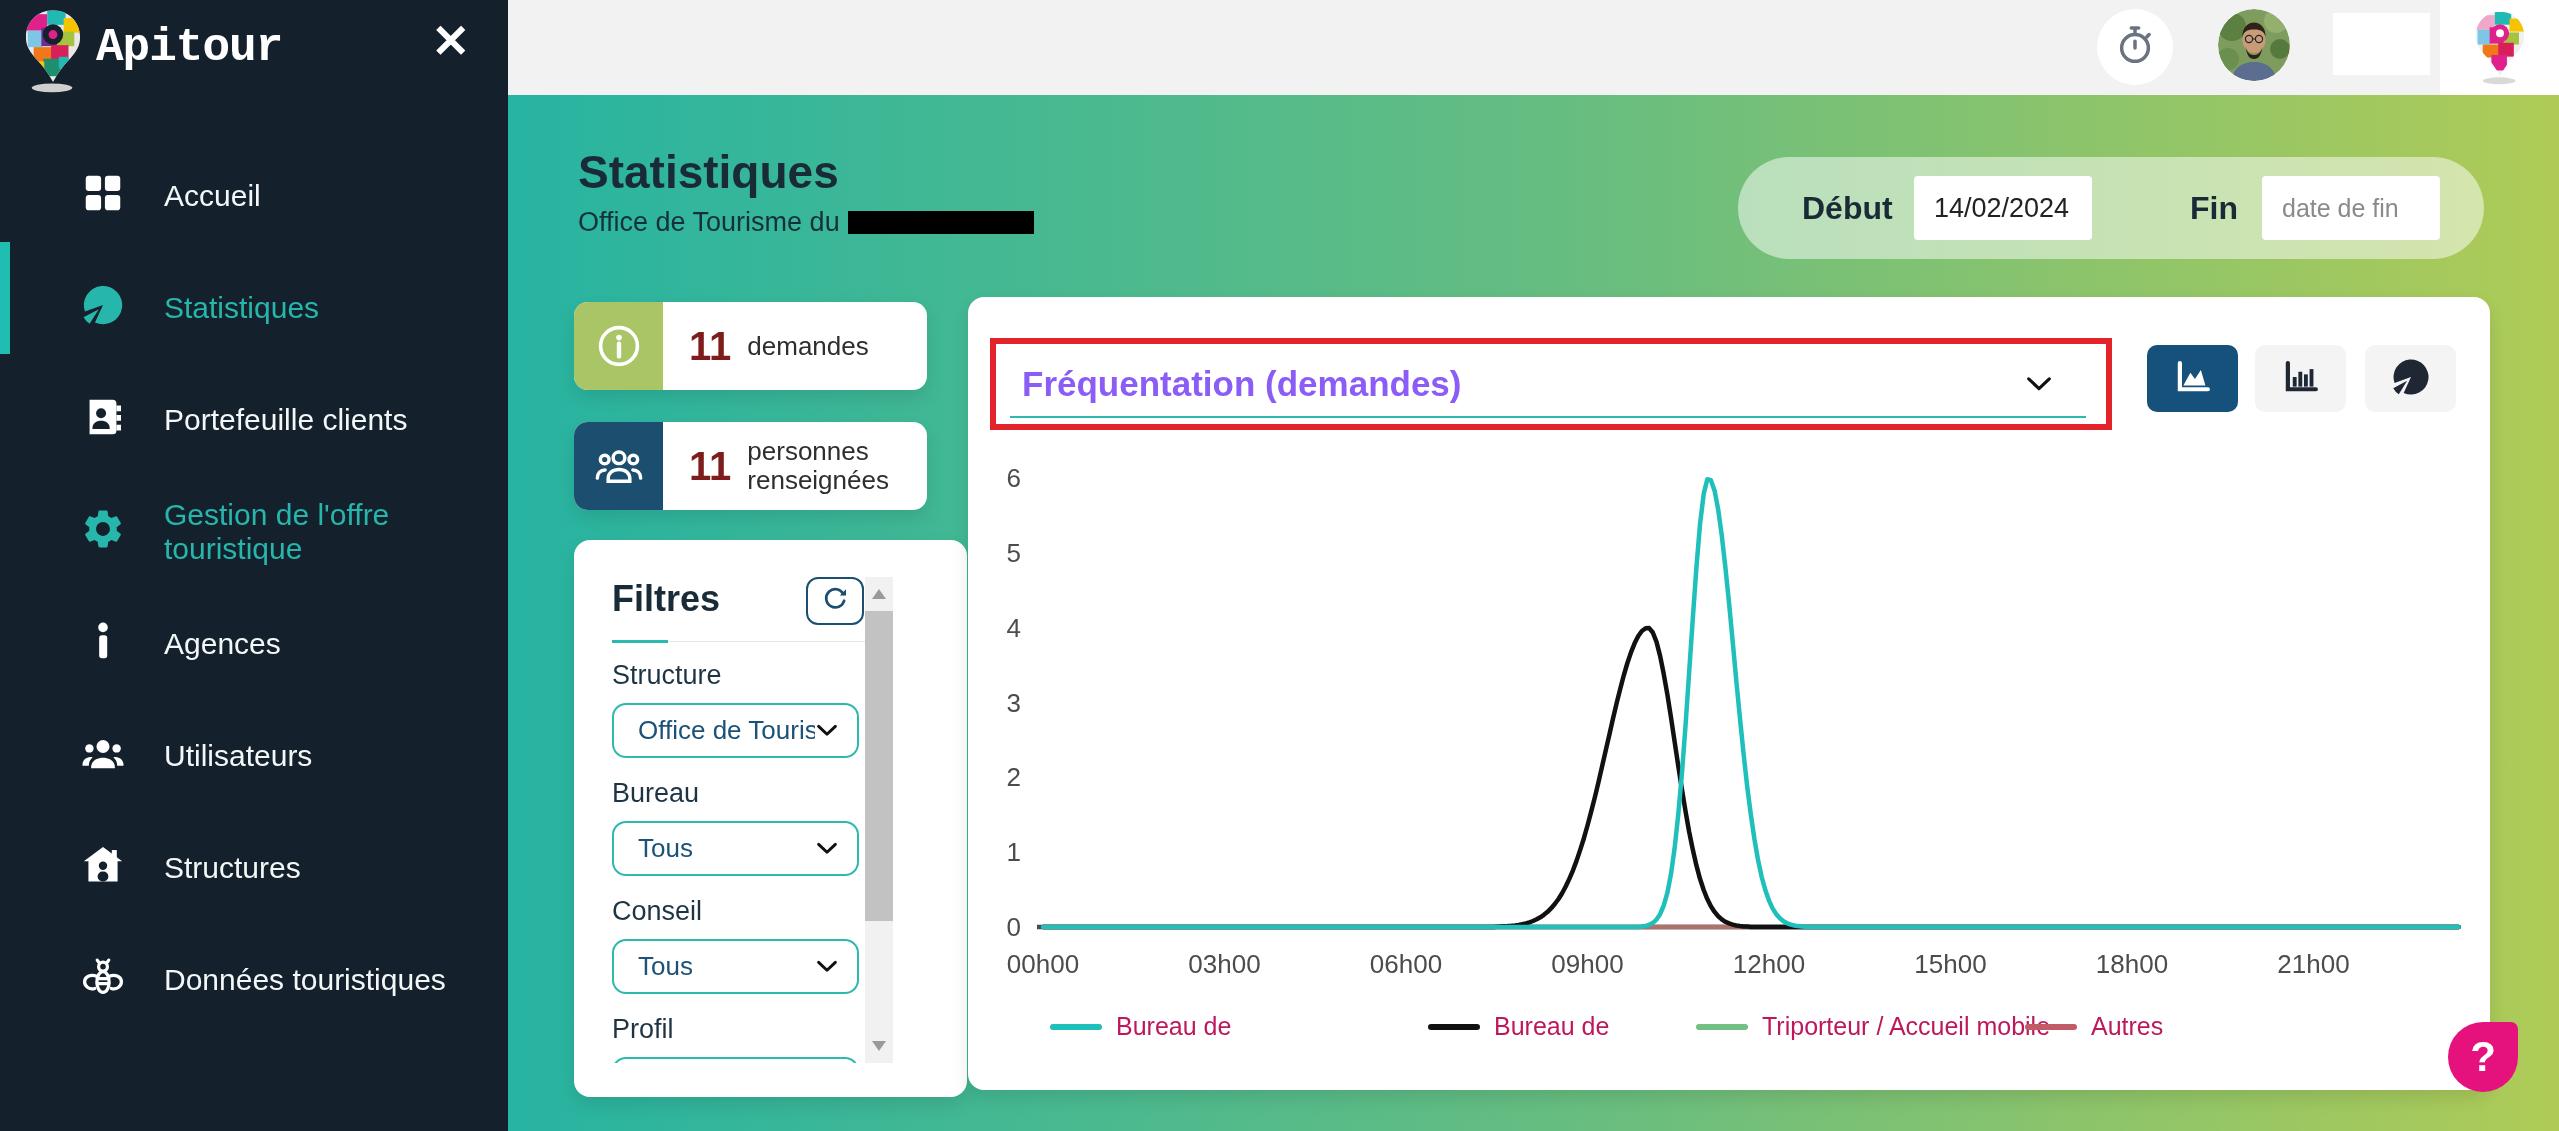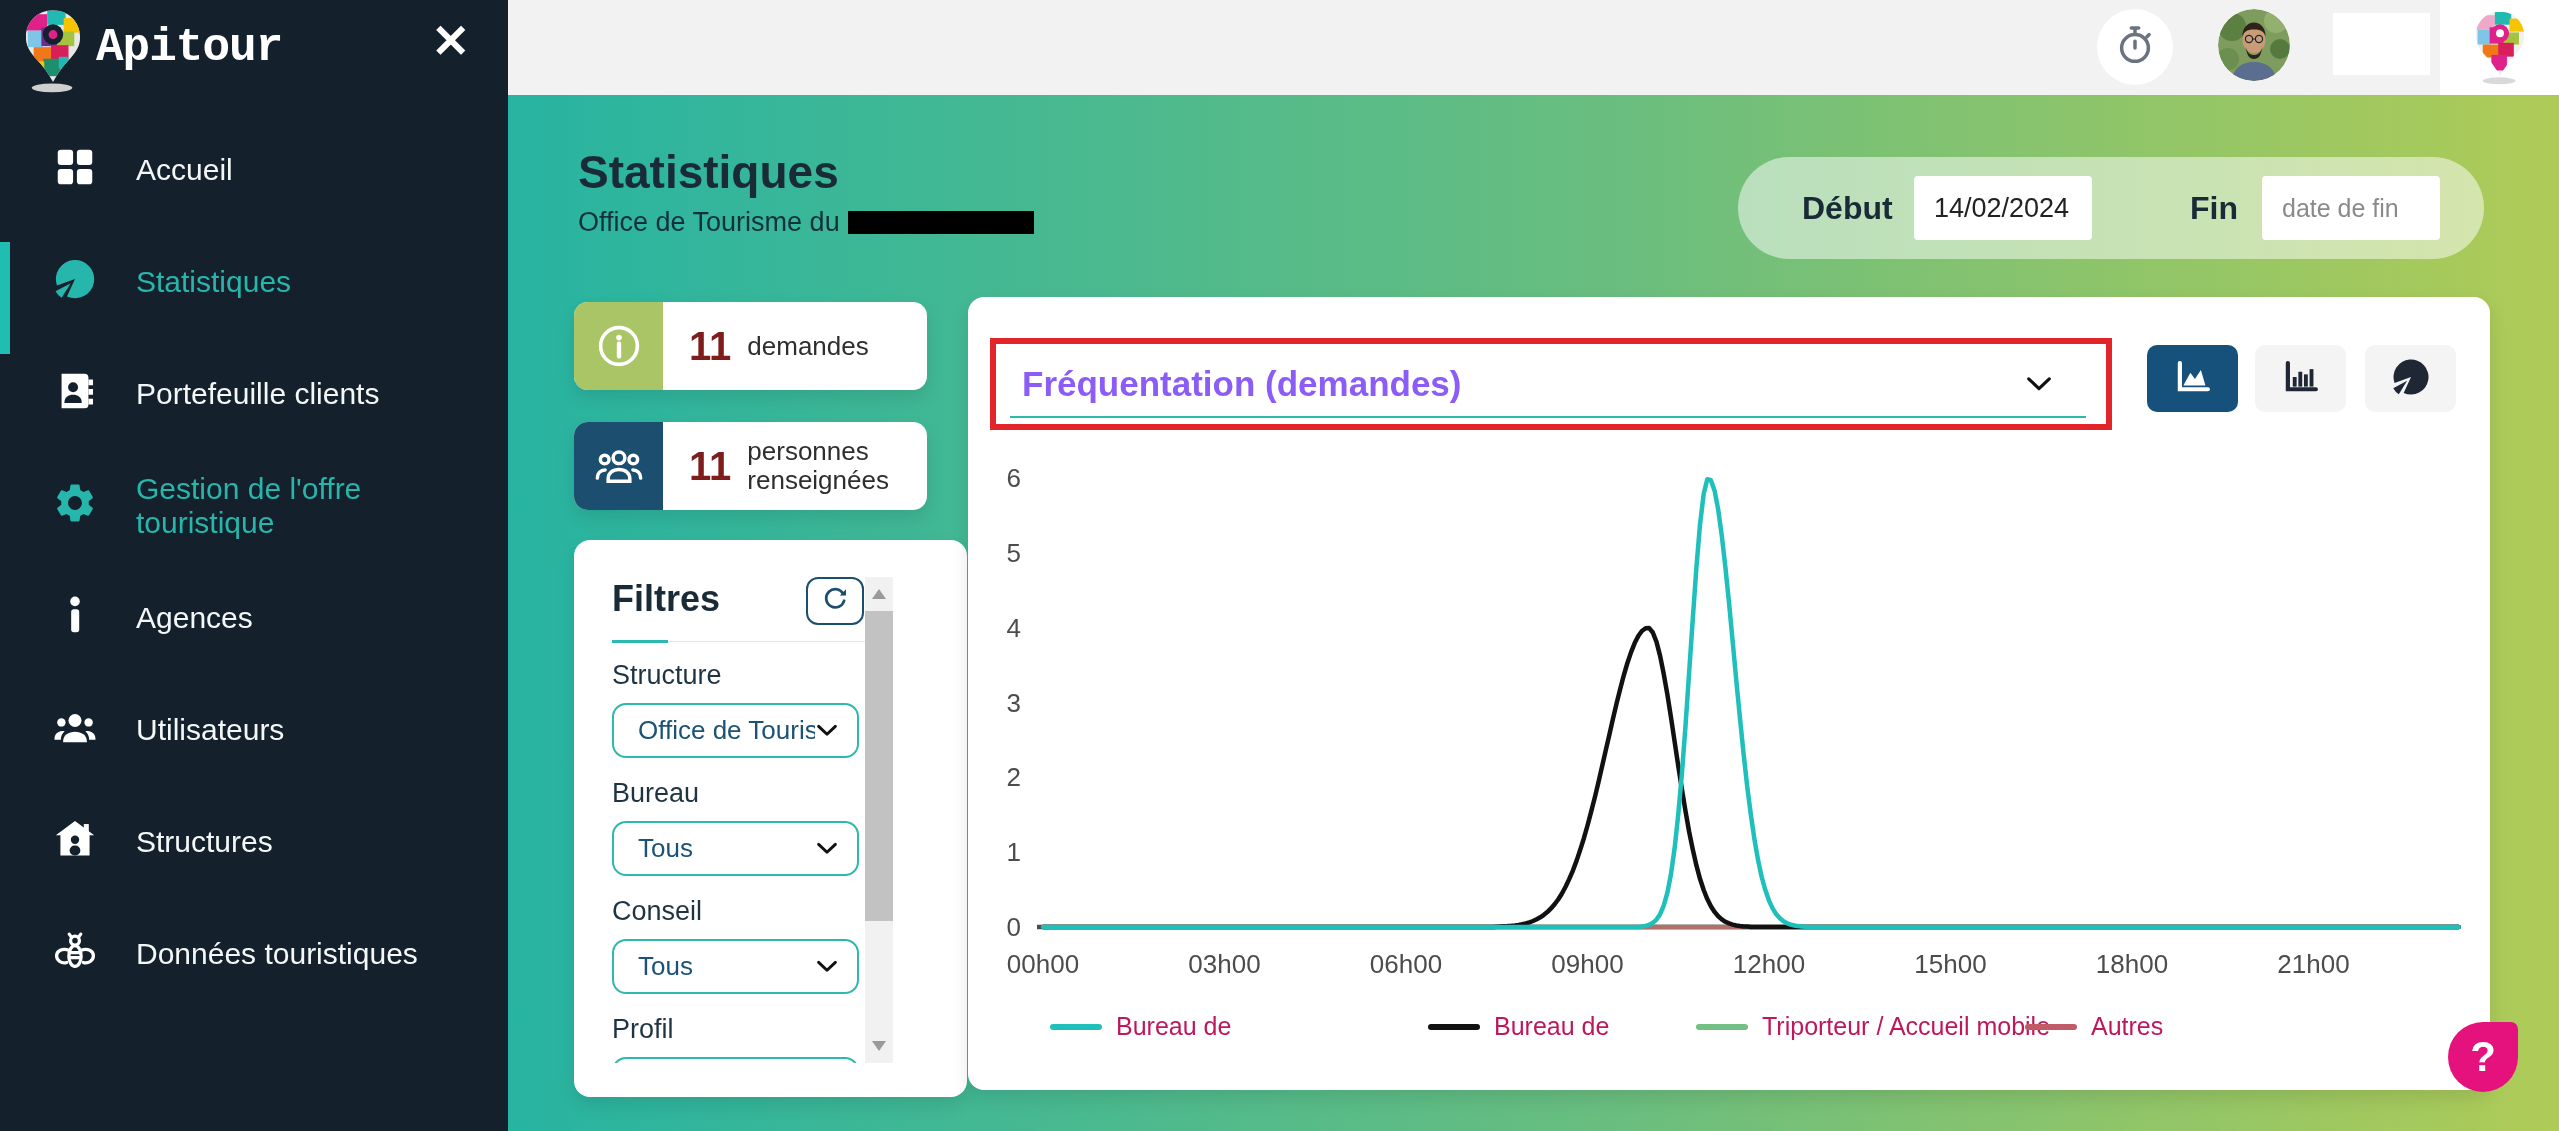--- a/index.html
+++ b/index.html
@@ -6,21 +6,21 @@
   html,body { width:2559px; height:1131px; }
   body { font-family:"Liberation Sans", sans-serif; background:#fff; overflow:hidden; }
   .abs { position:absolute; }
   #app { position:relative; width:2559px; height:1131px; background:#fff; overflow:hidden; }
 
   
   #sidebar { left:0; top:0; width:508px; height:1131px; background:#14212C; z-index:5; }
   #sb-head { position:relative; height:96px; display:flex; align-items:flex-start; padding:8px 0 0 22px; }
   #brand-name { color:#fff; font-size:46px; font-weight:bold; letter-spacing:-1px; margin:14px 0 0 12px;font-family:Liberation Mono, monospace; }
   #sb-close { position:absolute; right:38px; top:18px; color:#fff; font-size:46px; font-weight:bold; background:none; border:none; cursor:pointer; line-height:1; }
-  #menu { position:absolute; left:0; top:114px; right:0; }
+  #menu { position:absolute; left:0; top:140px; right:0;padding-left:28px; }
   .mi { height:112px; display:flex; align-items:center; padding-left:52px; gap:38px; color:#F4F7F8; font-size:30px; cursor:pointer; position:relative; }
   .mi svg { width:46px; height:46px; flex:none; }
   .mi.teal { color:#26B6AB; }
   #active-bar { left:0; top:242px; width:10px; height:112px; background:#1FBDB2; }
 
   
   #topbar { left:508px; top:0; width:2051px; height:95px; background:#F2F2F3; }
   .circle-btn { position:absolute; width:76px; height:76px; border-radius:50%; background:#fff; display:flex; align-items:center; justify-content:center; }
   #avatar { position:absolute; width:72px; height:72px; border-radius:50%; overflow:hidden; }
   #redacted-box { position:absolute; left:1825px; top:13px; width:97px; height:62px; background:#fff; }

